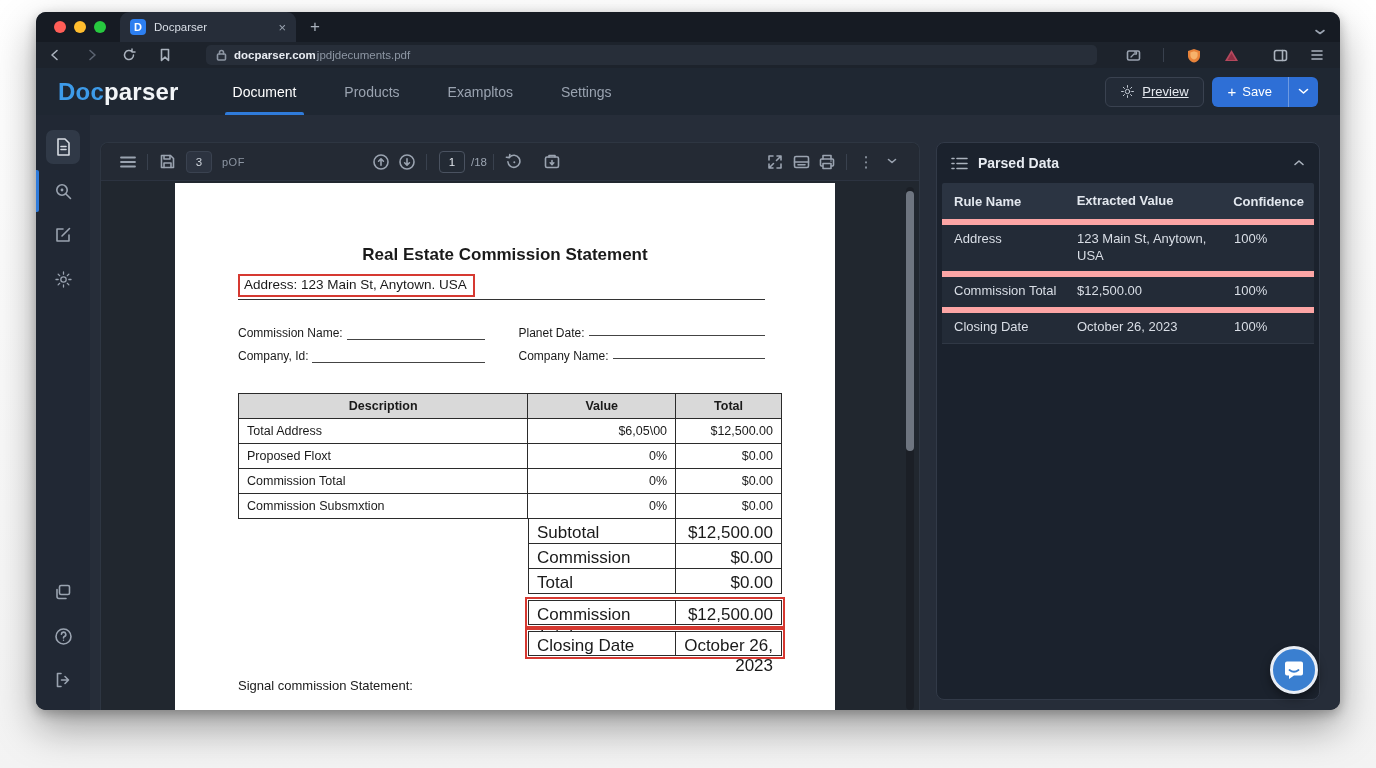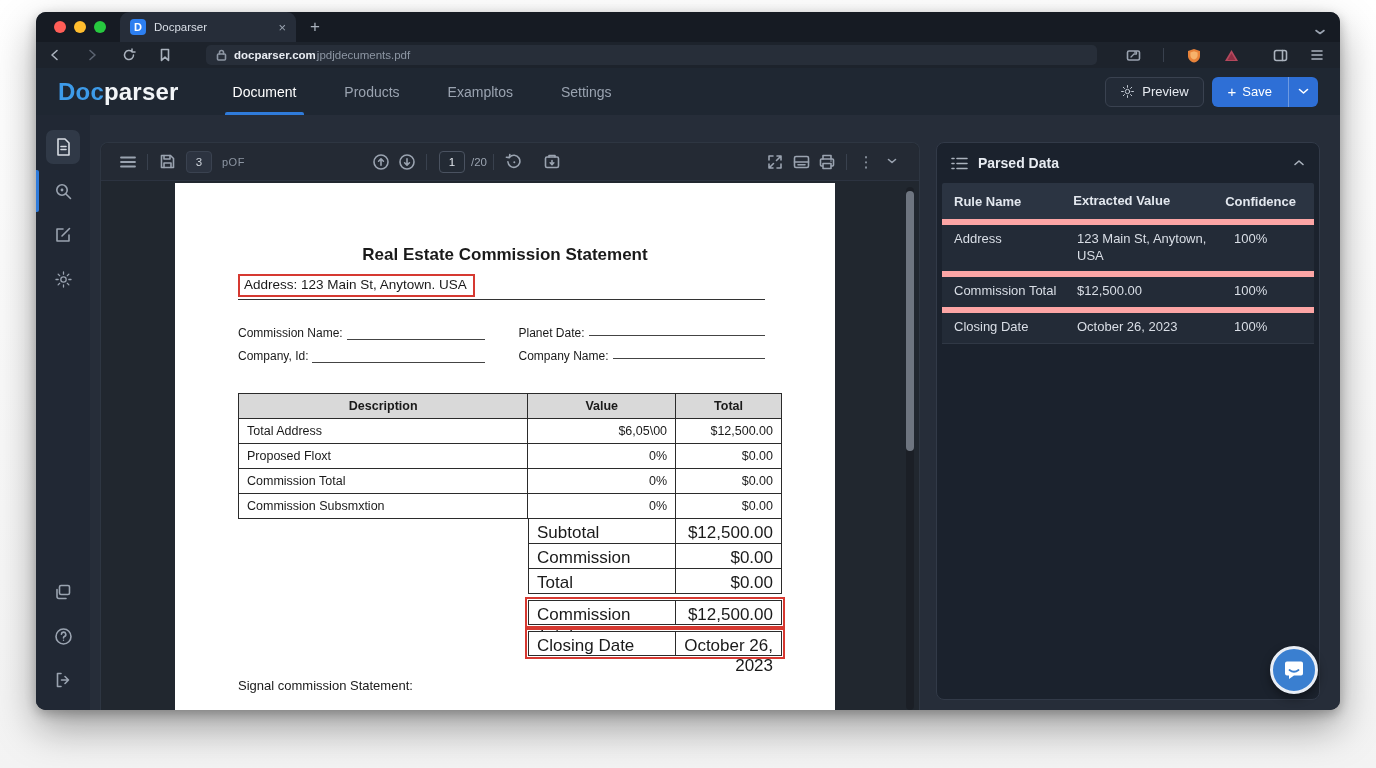--- a/index.html
+++ b/index.html
@@ -35,21 +35,21 @@
 
   
   .appheader { height:47px; background:#1f2732; display:flex; align-items:center; padding:0 22px; }
   .logo { font-size:24px; font-weight:bold; letter-spacing:.2px; margin-right:54px; }
   .logo .p1 { color:#3d9be9; } .logo .p2 { color:#f2f5f8; }
   .nav { display:flex; gap:48px; height:47px; align-items:center; }
   .nav-item { color:#9aa3b0; font-size:14px; height:47px; display:flex; align-items:center; position:relative; cursor:default; }
   .nav-item.active { color:#ffffff; }
   .nav-item.active::after { content:""; position:absolute; left:-8px; right:-8px; bottom:0; height:3px; background:#2f7bdb; border-radius:2px 2px 0 0; }
   .hdr-right { margin-left:auto; display:flex; gap:8px; align-items:center; }
-  .btn-preview { display:flex; align-items:center; gap:7px; height:30px; padding:0 14px; border:1px solid #3a4250; border-radius:6px; color:#e5e9ef; font-size:13px; background:#232b37; }
+  .btn-preview { display:flex; align-items:center; gap:7px; height:30px; padding:0 14px; border:1px solid #3a4250; border-radius:6px; color:#e5e9ef; font-size:13px; background:#232b37;text-decoration:underline; }
   .btn-save { display:flex; height:30px; border-radius:6px; overflow:hidden; background:#2e6fd6; color:#fff; }
   .btn-save .main { display:flex; align-items:center; gap:6px; padding:0 16px; font-size:13px; }
   .btn-save .caret { display:flex; align-items:center; padding:0 9px; border-left:1px solid rgba(255,255,255,.3); }
 
   
   .content { position:relative; height:595px; display:flex; background:#262d39; }
 
   
   .rail { width:54px; background:#212834; display:flex; flex-direction:column; align-items:center; padding:12px 0 10px; gap:4px; }
   .rail-ic { width:34px; height:34px; display:flex; align-items:center; justify-content:center; color:#9aa3b0; border-radius:7px; position:relative; margin:3px 0; }
@@ -102,21 +102,21 @@
 
   .sig-heading { margin:22px 0 0 63px; font-size:13px; }
 
   
   .panel { width:384px; margin:27px 20px 10px 16px; background:#1b222d; border:1px solid #323a48; border-radius:8px; display:flex; flex-direction:column; overflow:hidden; }
   .panel-head { height:40px; display:flex; align-items:center; gap:10px; padding:0 14px; color:#e8ecf2; font-size:14px; font-weight:bold; }
   .panel-head .chev { margin-left:auto; color:#aab2bd; }
   .ptable { margin:0 5px; }
   .p-hrow { display:flex; background:#2b3442; color:#e2e7ee; font-size:13px; font-weight:bold; height:36px; align-items:center; border-radius:2px 2px 0 0; }
   .p-row { display:flex; background:#232b37; color:#d9dee6; font-size:13px; align-items:flex-start; border-top:6px solid #fca5a5; min-height:36px; }
-  .pc1 { width:135px; padding:6px 12px; } .pc2 { width:157px; padding:6px 4px 6px 0; line-height:1.3; } .pc3 { flex:1; padding:6px 18px 6px 0; }
+  .pc1 { width:135px; padding:6px 12px; } .pc2 { width:157px; padding:6px 4px 6px 0; line-height:1.3; } .pc3 { flex:1; padding:6px 10px 6px 0; }
   .p-rest { flex:1; background:#1b222d; border-top:1px solid #303845; margin:0 5px 5px; }
 
   
   .intercom { position:absolute; right:22px; bottom:16px; width:48px; height:48px; border-radius:50%;
     background:#3a7fd0; border:3px solid #e9eef5; box-shadow:0 4px 10px rgba(0,0,0,.4);
     display:flex; align-items:center; justify-content:center; }
 
   svg { display:block; }
   .ic { stroke:currentColor; fill:none; stroke-width:1.6; stroke-linecap:round; stroke-linejoin:round; }
 </style>
@@ -320,21 +320,21 @@
               </svg>
             </span>
           <span class="tb-ic">
             <svg class="ic" width="18" height="18" viewBox="0 0 18 18">
                 <circle cx="9" cy="9" r="7"></circle>
                 <path d="M9 5.8V12M6.6 9.8L9 12.2l2.4-2.4"></path>
               </svg>
             </span>
           <span class="tb-div"></span>
           <span class="page-box">1</span>
-          <span class="page-total">/20</span>
+          <span class="page-total">/18</span>
           <span class="tb-div"></span>
           <span class="tb-ic">
             <svg class="ic" width="17" height="17" viewBox="0 0 17 17">
                 <path d="M4.5 4.2a6 6 0 1 1-1.6 4.6"></path>
                 <path d="M4.8 1.6l-.4 3-3-.4"></path>
                 <circle cx="9.3" cy="9.3" r="1" fill="currentColor" stroke="none"></circle>
               </svg>
             </span>
           <span class="tb-div" style="background:transparent"></span>
           <span class="tb-ic">

